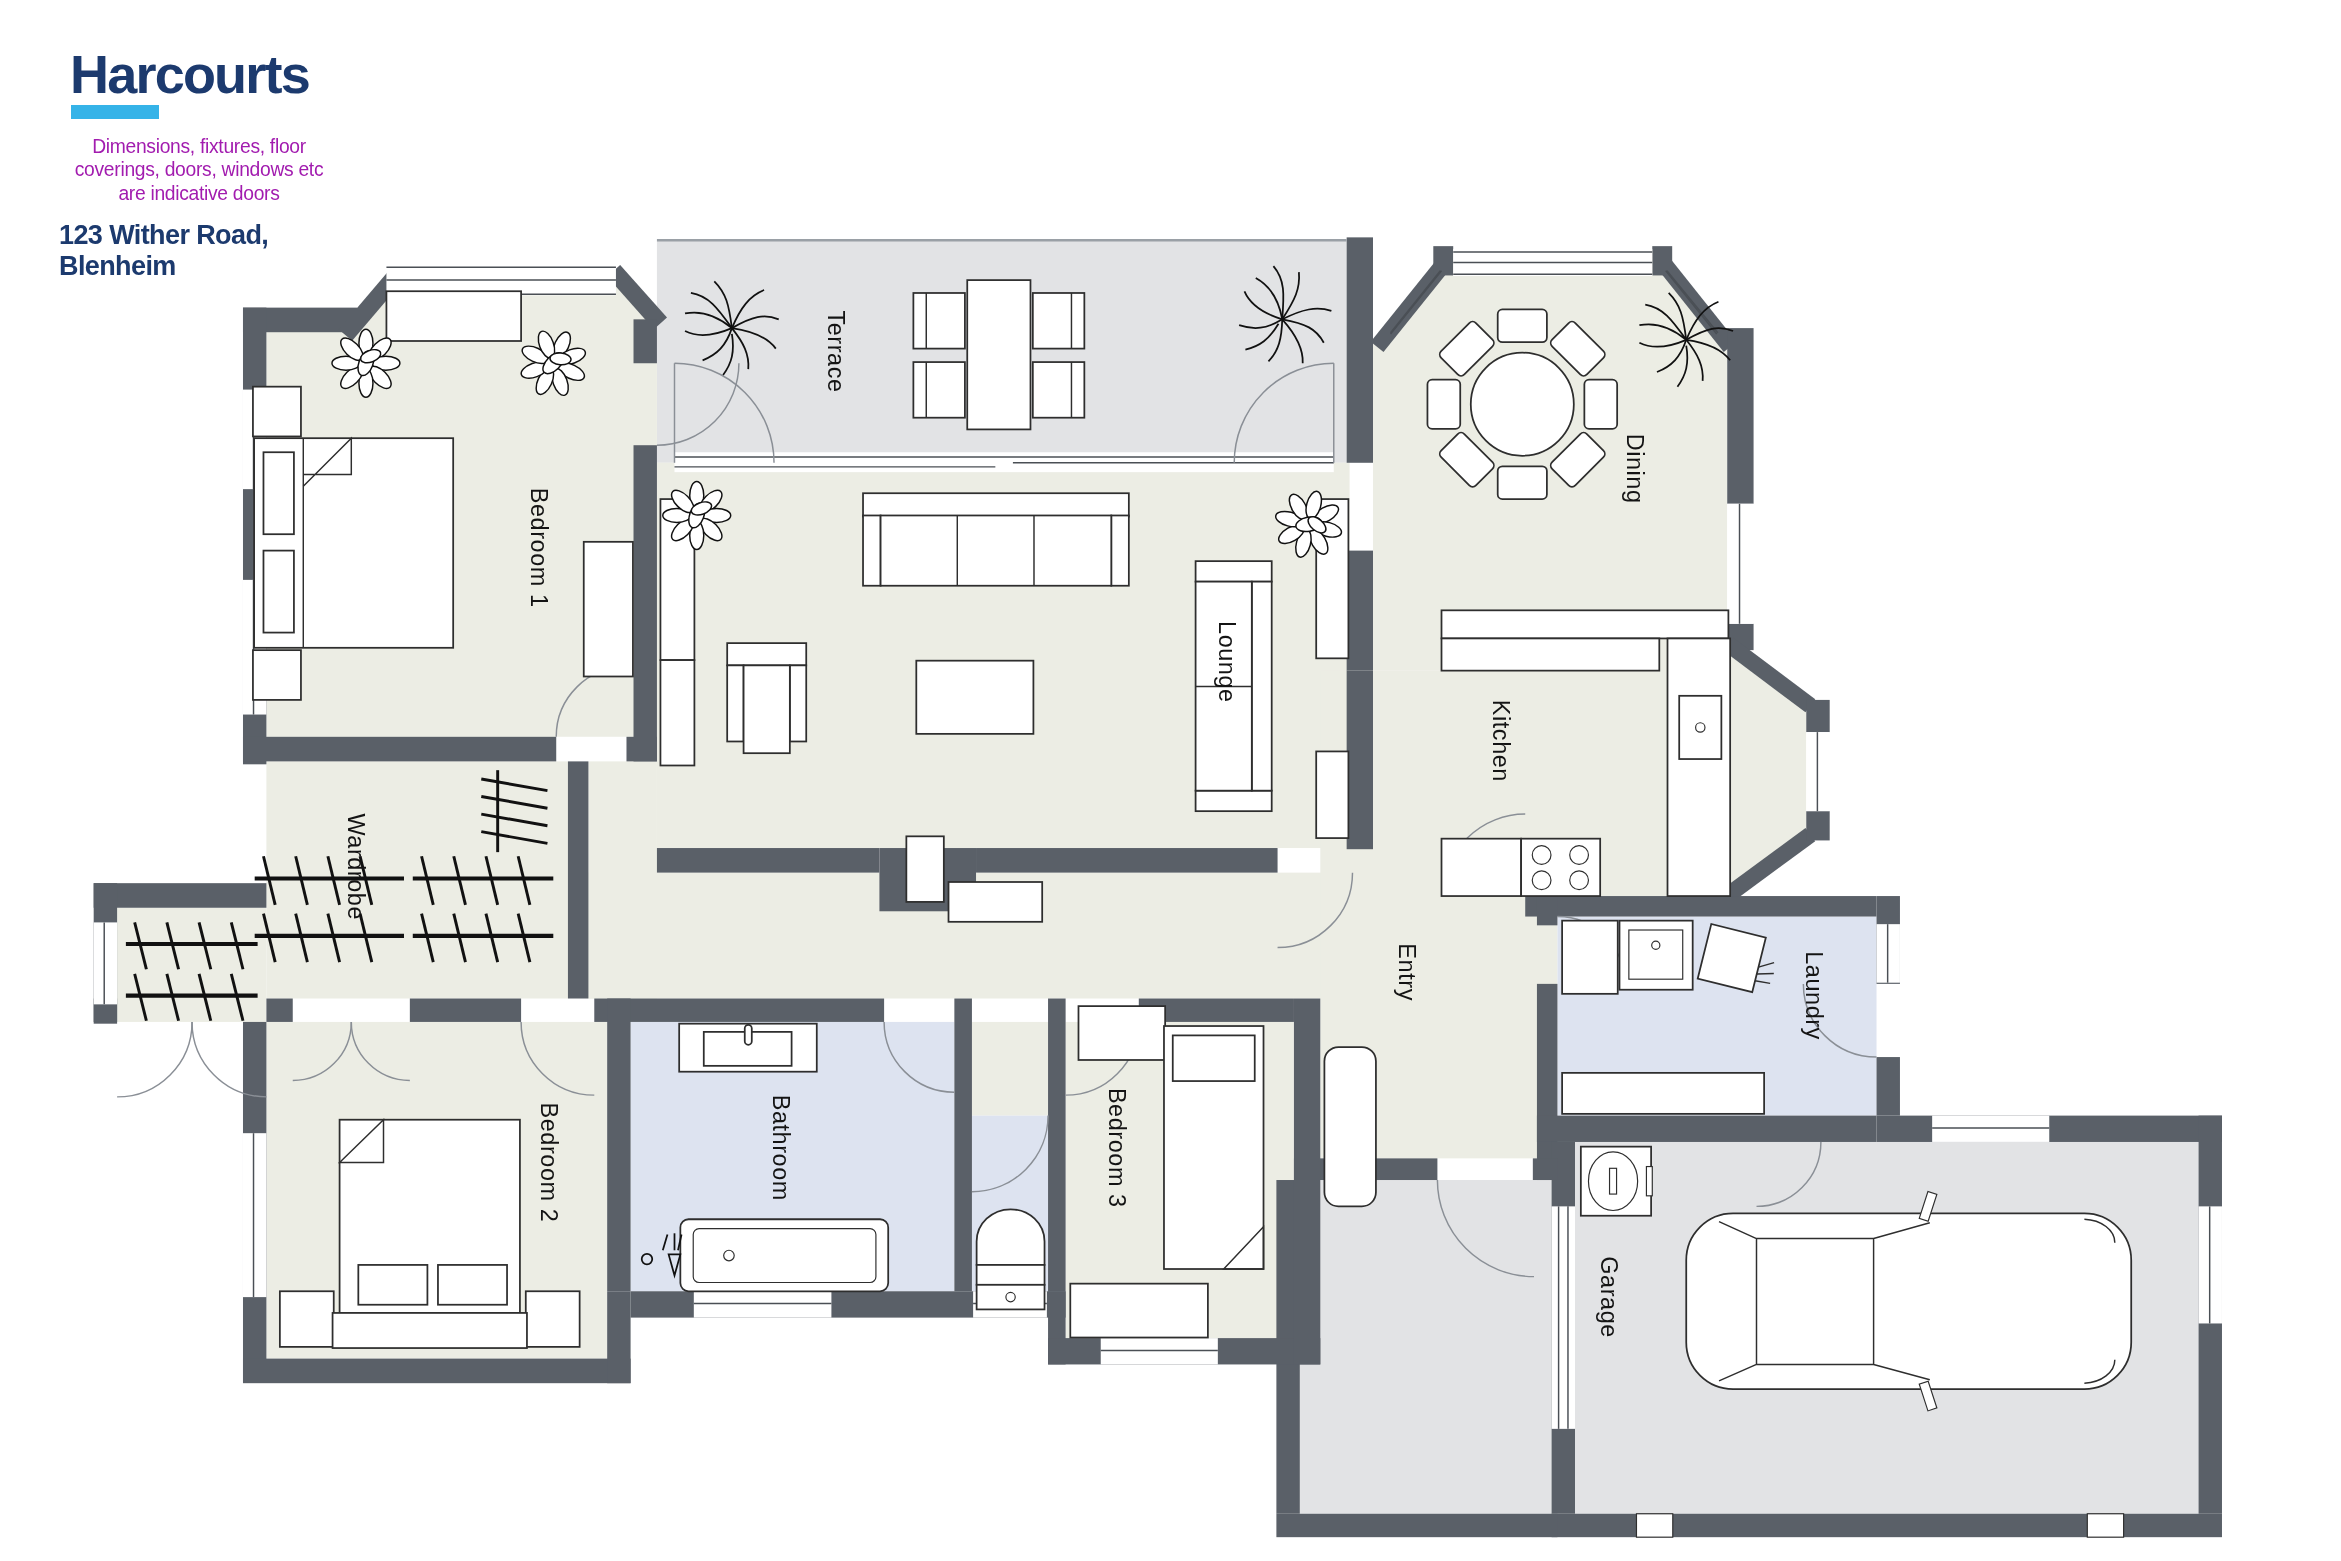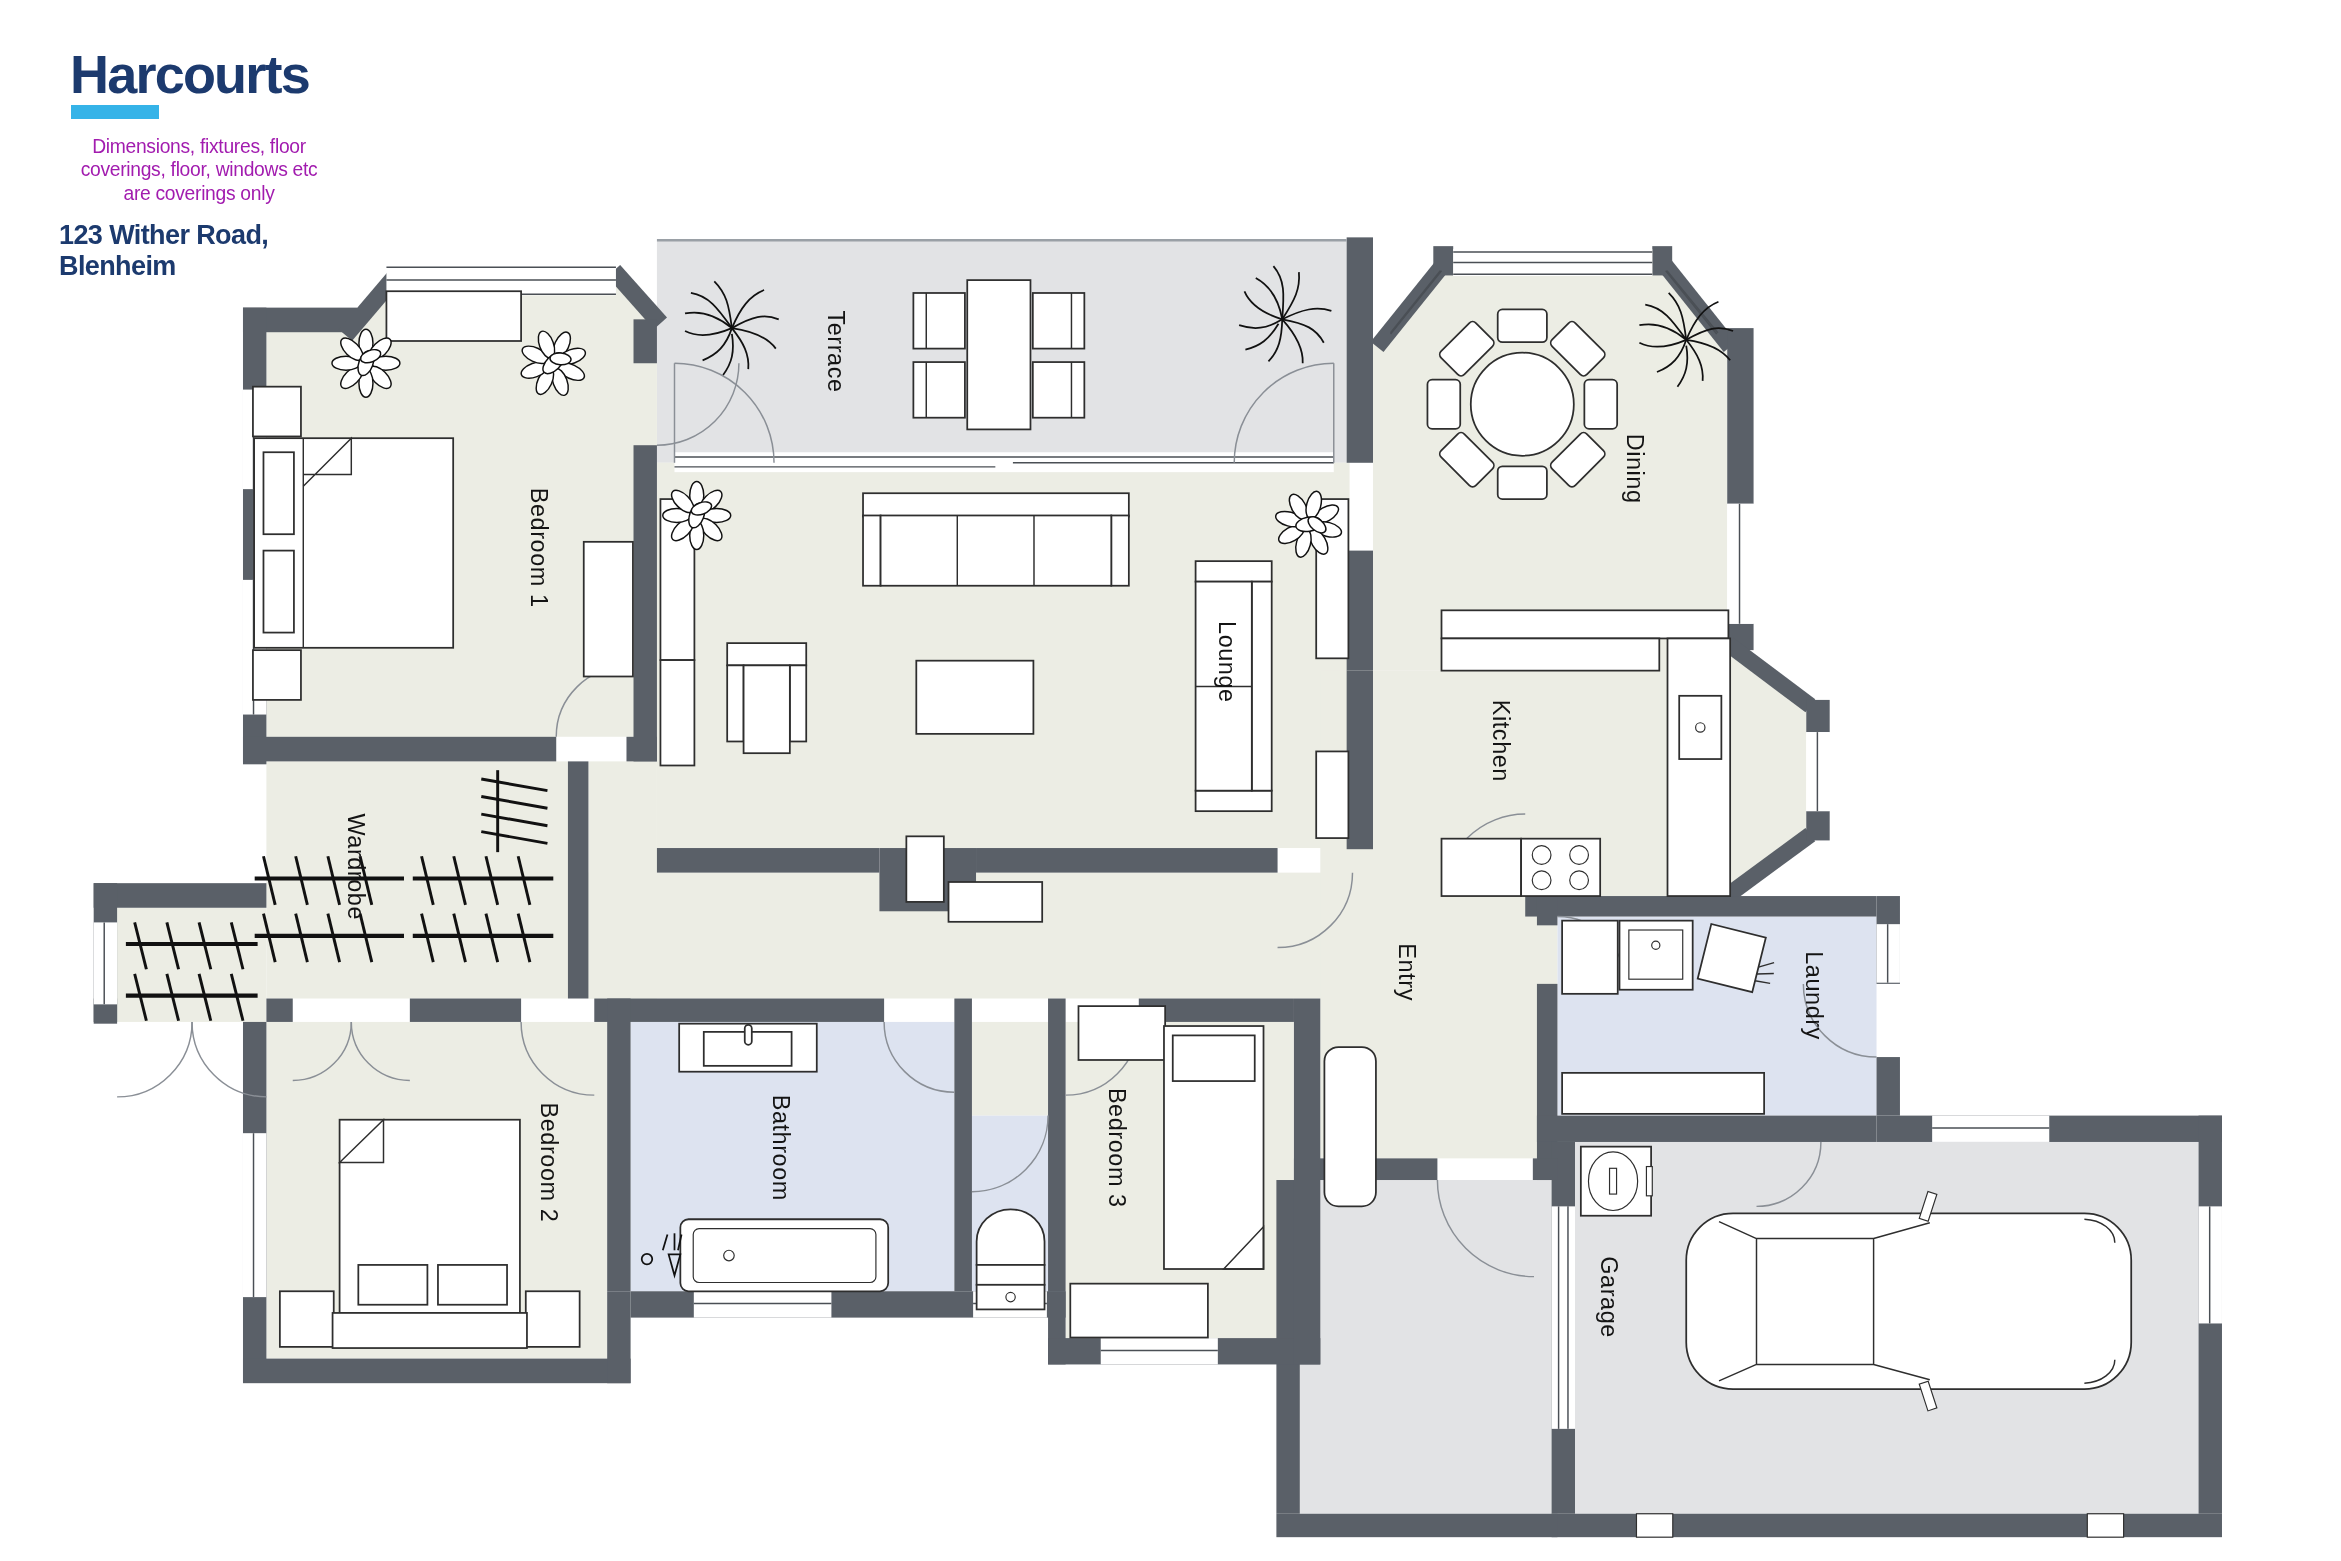--- a/index.html
+++ b/index.html
@@ -28,22 +28,22 @@
 </style>
 </head>
 <body>
 
 <div id="page">
 
   <div id="brand">
     <div class="logo" style="color:#1c3a6e;">Harcourts</div>
     <div class="logo-underline" style="background:#35b3e8;"></div>
     <div class="disclaimer">Dimensions, fixtures, floor</div>
-    <div class="disclaimer">coverings, floor, windows etc</div>
-    <div class="disclaimer">are coverings only</div>
+    <div class="disclaimer">coverings, doors, windows etc</div>
+    <div class="disclaimer">are indicative doors</div>
     <div class="address" style="color:#1c3a6e;margin-left:24px;">123 Wither Road, Blenheim</div>
   </div>
 
   <svg id="plan-svg" width="2342" height="1562" viewBox="0 0 4000 2667">
 
     <defs>
       <g id="plant-leafy">
         <ellipse class="plant" cx="0" cy="-34" rx="12" ry="24"></ellipse>
         <ellipse class="plant" cx="24" cy="-24" rx="12" ry="24" transform="rotate(45 24 -24)"></ellipse>
         <ellipse class="plant" cx="34" cy="0" rx="12" ry="24" transform="rotate(90 34 0)"></ellipse>

